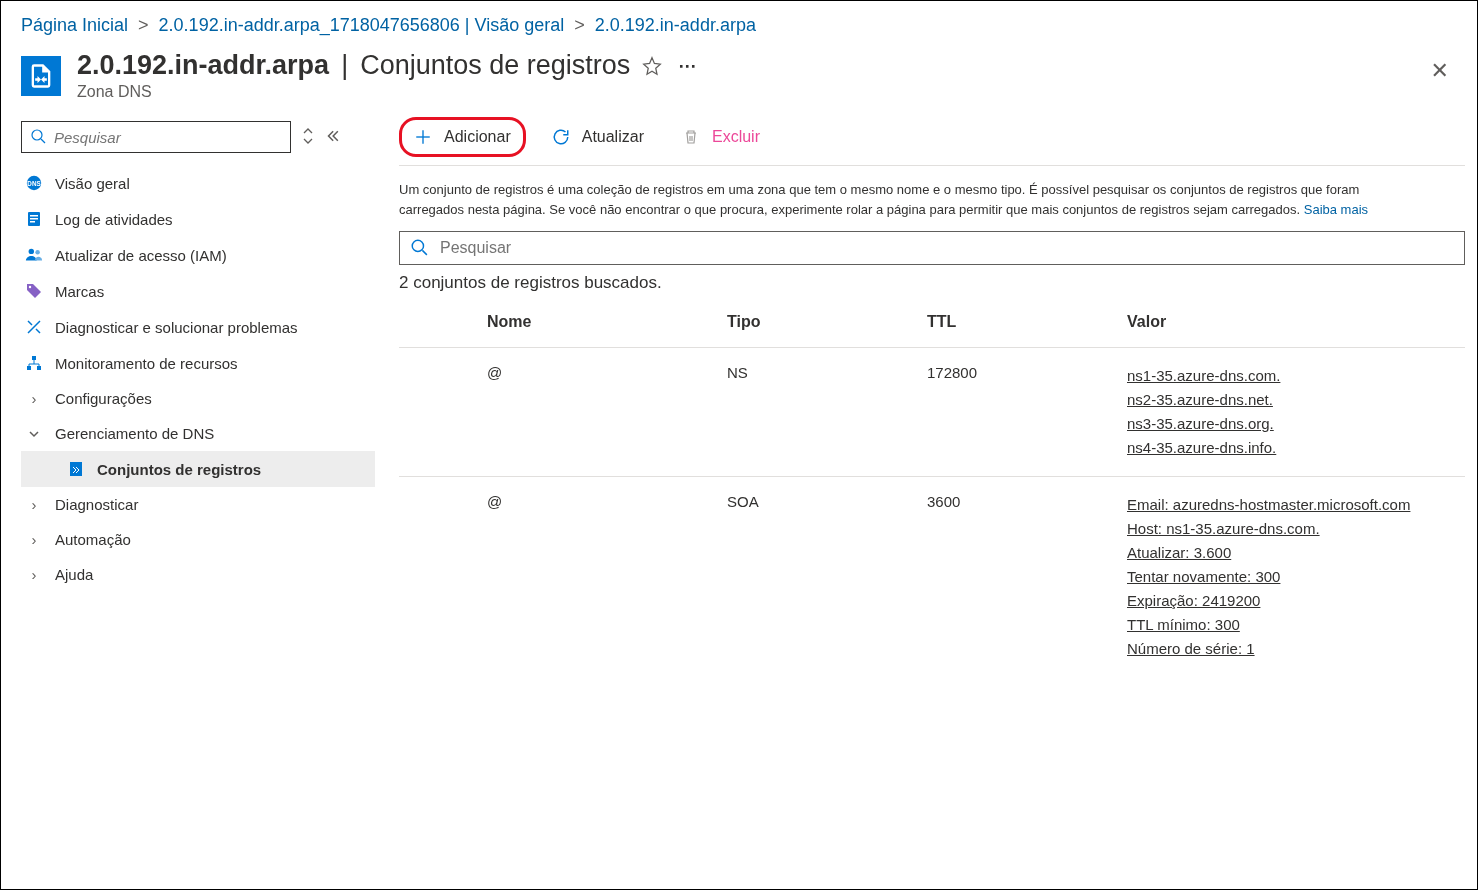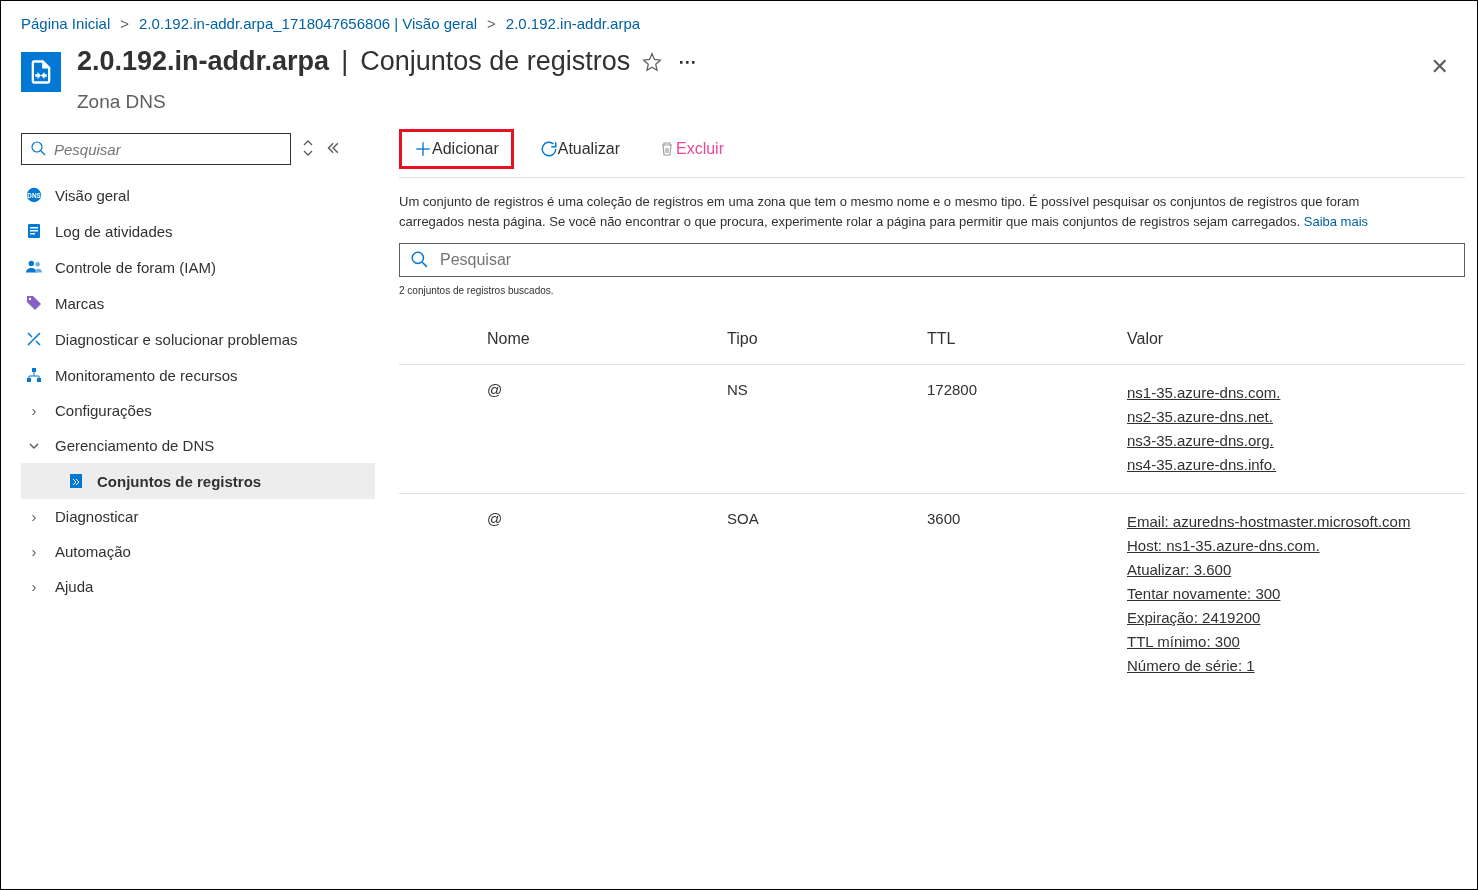--- a/index.html
+++ b/index.html
@@ -1,29 +1,29 @@
 <!DOCTYPE html>
 <html><head>
 <meta charset="utf-8">
 <style>
   * { box-sizing: border-box; margin: 0; padding: 0; }
   body { font-family: "Segoe UI", Arial, sans-serif; font-size: 14px; color: #323130; background: #fff; width: 1478px; height: 890px; overflow: hidden; border: 1px solid #000; }
   a { color: #0062a3; text-decoration: none; }
   
-  .breadcrumb { display: flex; align-items: center; gap: 10px; padding: 14px 20px 6px; font-size: 15px; color: #605e5c; }
+  .breadcrumb { display: flex; align-items: center; gap: 10px; padding: 14px 20px 6px; font-size: 18px; color: #605e5c; }
   .breadcrumb .sep { color: #605e5c; }
   
   .header { display: flex; align-items: flex-start; padding: 8px 20px 10px; gap: 16px; }
   .header .res-icon { width: 40px; height: 40px; background: #0078d4; display: flex; align-items: center; justify-content: center; margin-top: 6px; }
   .header .res-icon svg { width: 28px; height: 28px; fill: #fff; }
   .header .titles { flex: 0 0 auto; }
   .header .page-title { font-size: 27px; font-weight: 600; color: #323130; display: flex; align-items: center; gap: 8px; }
   .header .page-title .bar { margin: 0 4px; font-weight: 400; }
   .header .page-subtitle { font-weight: 400; }
-  .header .subtitle { font-size: 19px; color: #605e5c; margin-top: 14px; }
+  .header .subtitle { font-size: 16px; color: #605e5c; margin-top: 2px; }
   .header .star-icon { display: inline-flex; align-items: center; margin-left: 4px; }
   .header .more-icon { margin-left: 8px; font-size: 18px; letter-spacing: 2px; color: #323130; }
   .header .right { margin-left: auto; display: flex; align-items: center; padding-right: 8px; padding-top: 8px; }
   .header .close { font-size: 22px; color: #605e5c; }
 
   .body { display: flex; height: calc(100% - 102px); }
   
   .sidebar { width: 374px; padding: 10px 0 0 20px; }
   .search-row { display: flex; align-items: center; gap: 10px; margin-bottom: 12px; }
   .search-row .search-box { display: flex; align-items: center; border: 1px solid #323130; width: 270px; height: 32px; padding: 0 8px; gap: 8px; }
@@ -32,33 +32,33 @@
   .nav { margin-top: 4px; }
   .nav-item { display: flex; align-items: center; gap: 12px; padding: 9px 4px 9px 4px; font-size: 15px; color: #323130; cursor: pointer; }
   .nav-item .icon { width: 18px; height: 18px; display: inline-flex; align-items: center; justify-content: center; }
   .nav-item .chev { width: 18px; display: inline-flex; justify-content: center; color: #605e5c; }
   .nav-item.indent { padding-left: 46px; }
   .nav-item.selected { background: #ededed; font-weight: 600; }
   .nav-item.group { font-size: 15px; }
   
   .main { flex: 1; padding: 0 12px 0 24px; min-width: 0; }
   .toolbar { display: flex; align-items: center; gap: 14px; padding: 6px 0 8px 0; border-bottom: 1px solid #e1dfdd; }
-  .toolbar .btn { display: flex; align-items: center; gap: 0; padding: 8px 12px; font-size: 16px; color: #323130; cursor: pointer; }
+  .toolbar .btn { display: flex; align-items: center; gap: 12px; padding: 8px 12px; font-size: 16px; color: #323130; cursor: pointer; border-radius: 17px; }
   .toolbar .btn .bicon { width: 18px; height: 18px; display: inline-flex; align-items: center; justify-content: center; color: #0078d4; }
   .toolbar .btn.disabled { color: #ec4899; }
   .toolbar .btn.disabled .bicon { color: #a19f9d; }
   .toolbar .btn.highlight { border: 3px solid #e71123; }
   
   .description { padding: 14px 0 12px; font-size: 13px; line-height: 1.5; max-width: 970px; }
   .filter-box { display: flex; align-items: center; border: 1px solid #605e5c; height: 34px; padding: 0 10px; gap: 12px; margin-bottom: 8px; }
   .filter-box input { border: none; outline: none; font-size: 16px; width: 100%; color: #666; }
-  .count { font-size: 10px; margin-bottom: 14px; }
+  .count { font-size: 17px; }
   
   table { width: 100%; border-collapse: collapse; table-layout: fixed; }
-  th { text-align: left; font-weight: 400; font-size: 16px; padding: 20px 8px 16px; }
+  th { text-align: left; font-weight: 700; font-size: 16px; padding: 20px 8px 16px; }
   td { font-size: 15px; padding: 16px 8px; vertical-align: top; border-top: 1px solid #e1dfdd; }
   td.value { line-height: 1.6; word-wrap: break-word; text-decoration: underline; }
   col.col-pad { width: 80px; }
   col.col-name { width: 240px; }
   col.col-type { width: 200px; }
   col.col-ttl { width: 200px; }
 </style>
 </head>
 <body>
 
@@ -142,21 +142,21 @@
       </div>
       <div class="nav-item">
         <span class="icon">
             <svg width="18" height="18" viewBox="0 0 20 20" fill="#0078d4">
               <circle cx="7" cy="6" r="3"></circle>
               <path d="M1 16c0-3 3-5 6-5s6 2 6 5H1z"></path>
               <circle cx="14" cy="7" r="2.5" fill="#69afe5"></circle>
               <path d="M11 16c0-2.5 2-4 4-4s4 1.5 4 4h-8z" fill="#69afe5"></path>
             </svg>
           </span>
-        <span>Controle de foram (IAM)</span>
+        <span>Atualizar de acesso (IAM)</span>
       </div>
       <div class="nav-item">
         <span class="icon">
             <svg width="16" height="16" viewBox="0 0 16 16" fill="#8661c5">
               <path d="M1 1h6l8 8-6 6-8-8V1z"></path>
               <circle cx="4" cy="4" r="1.2" fill="#fff"></circle>
             </svg>
           </span>
         <span>Marcas</span>
       </div>

